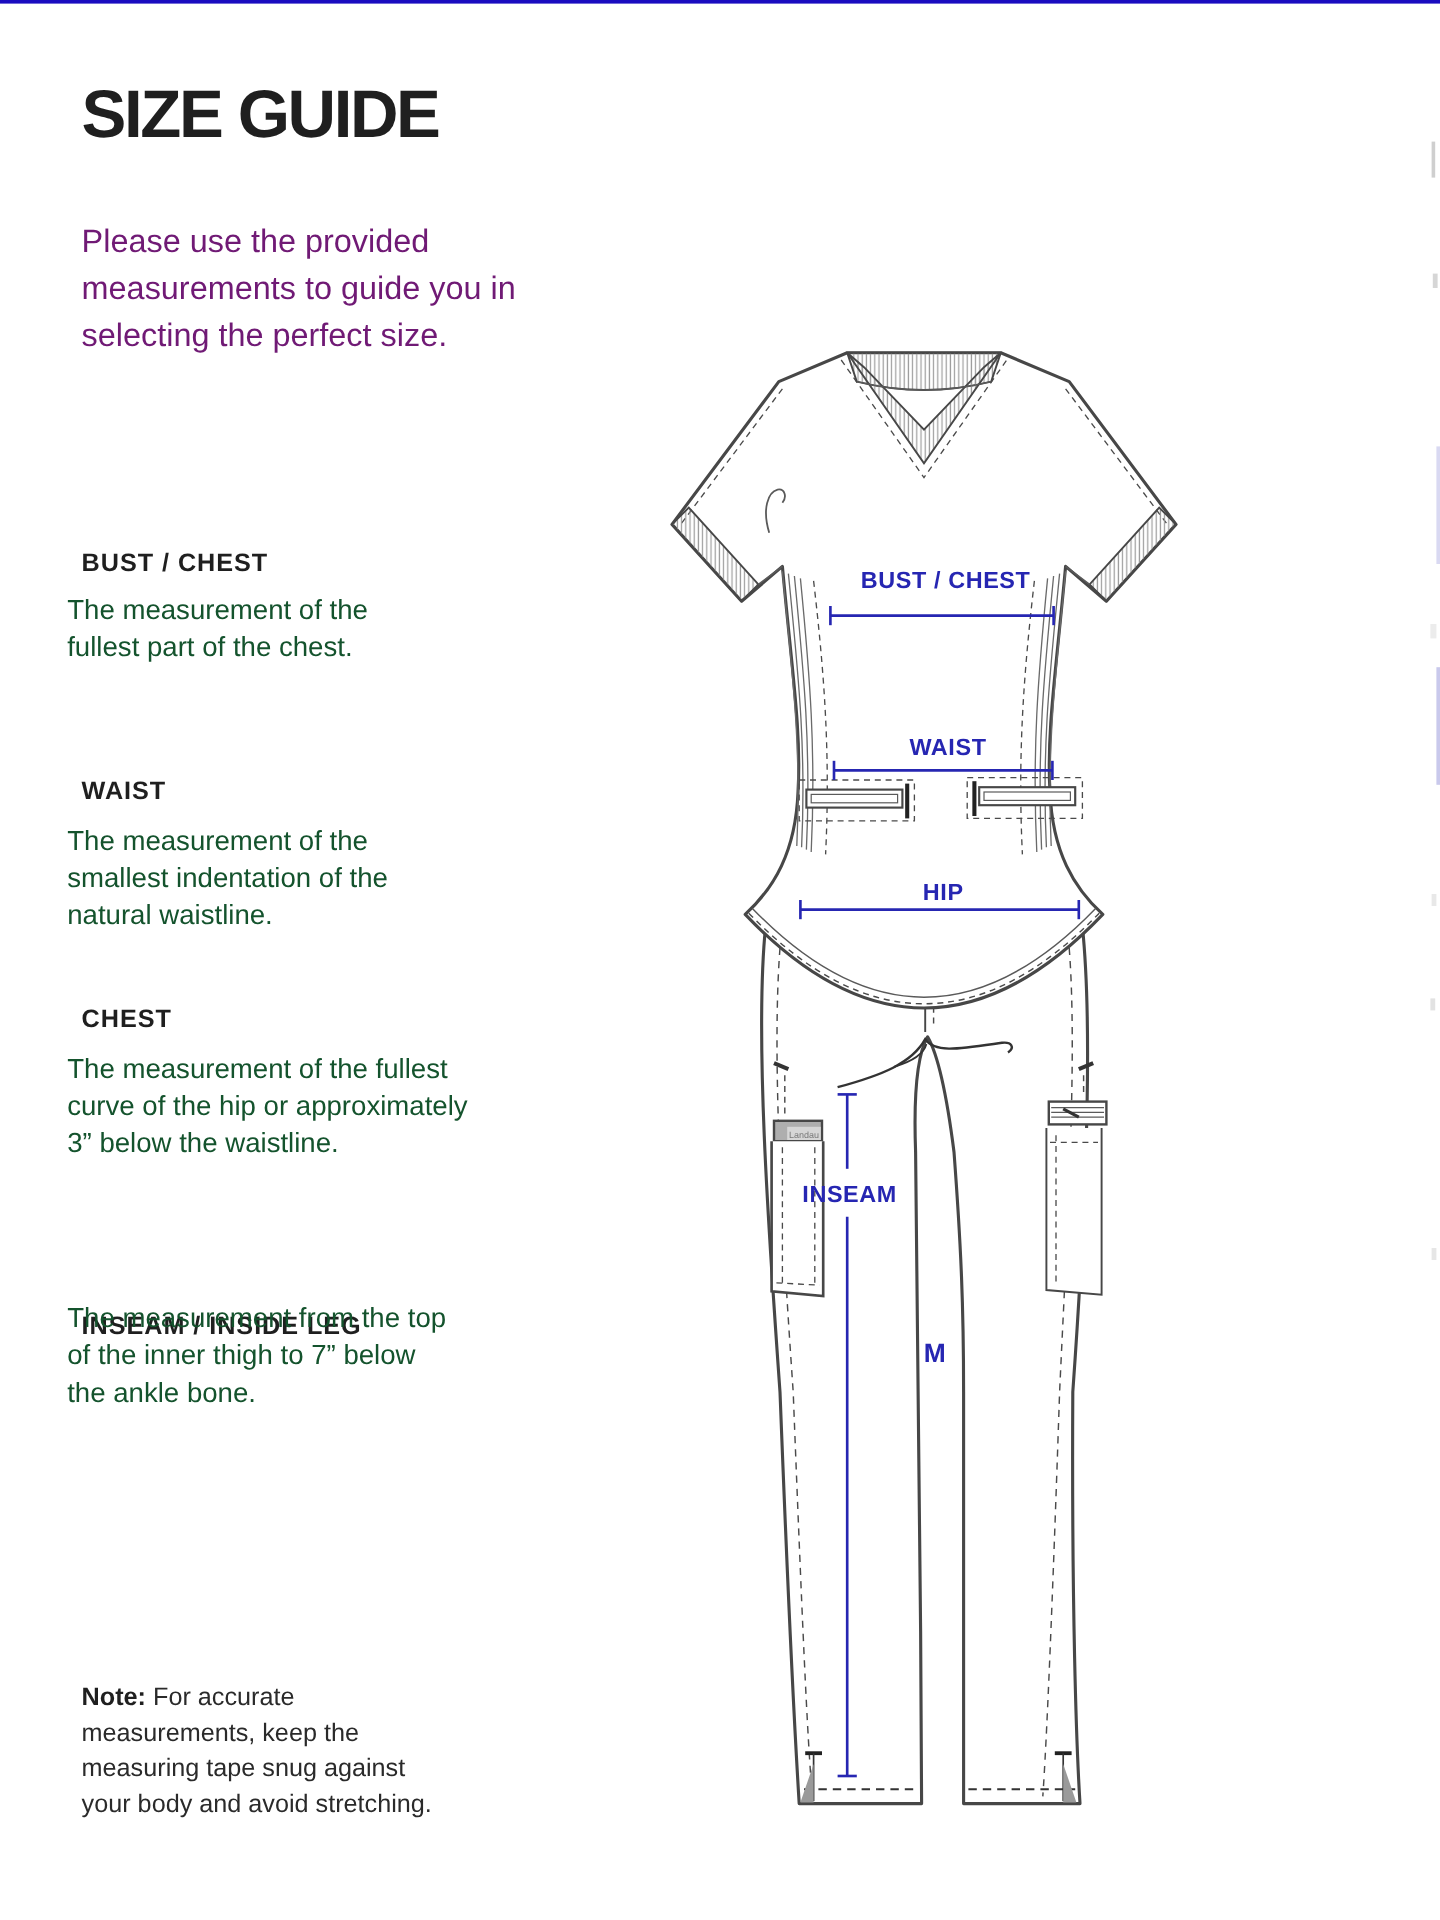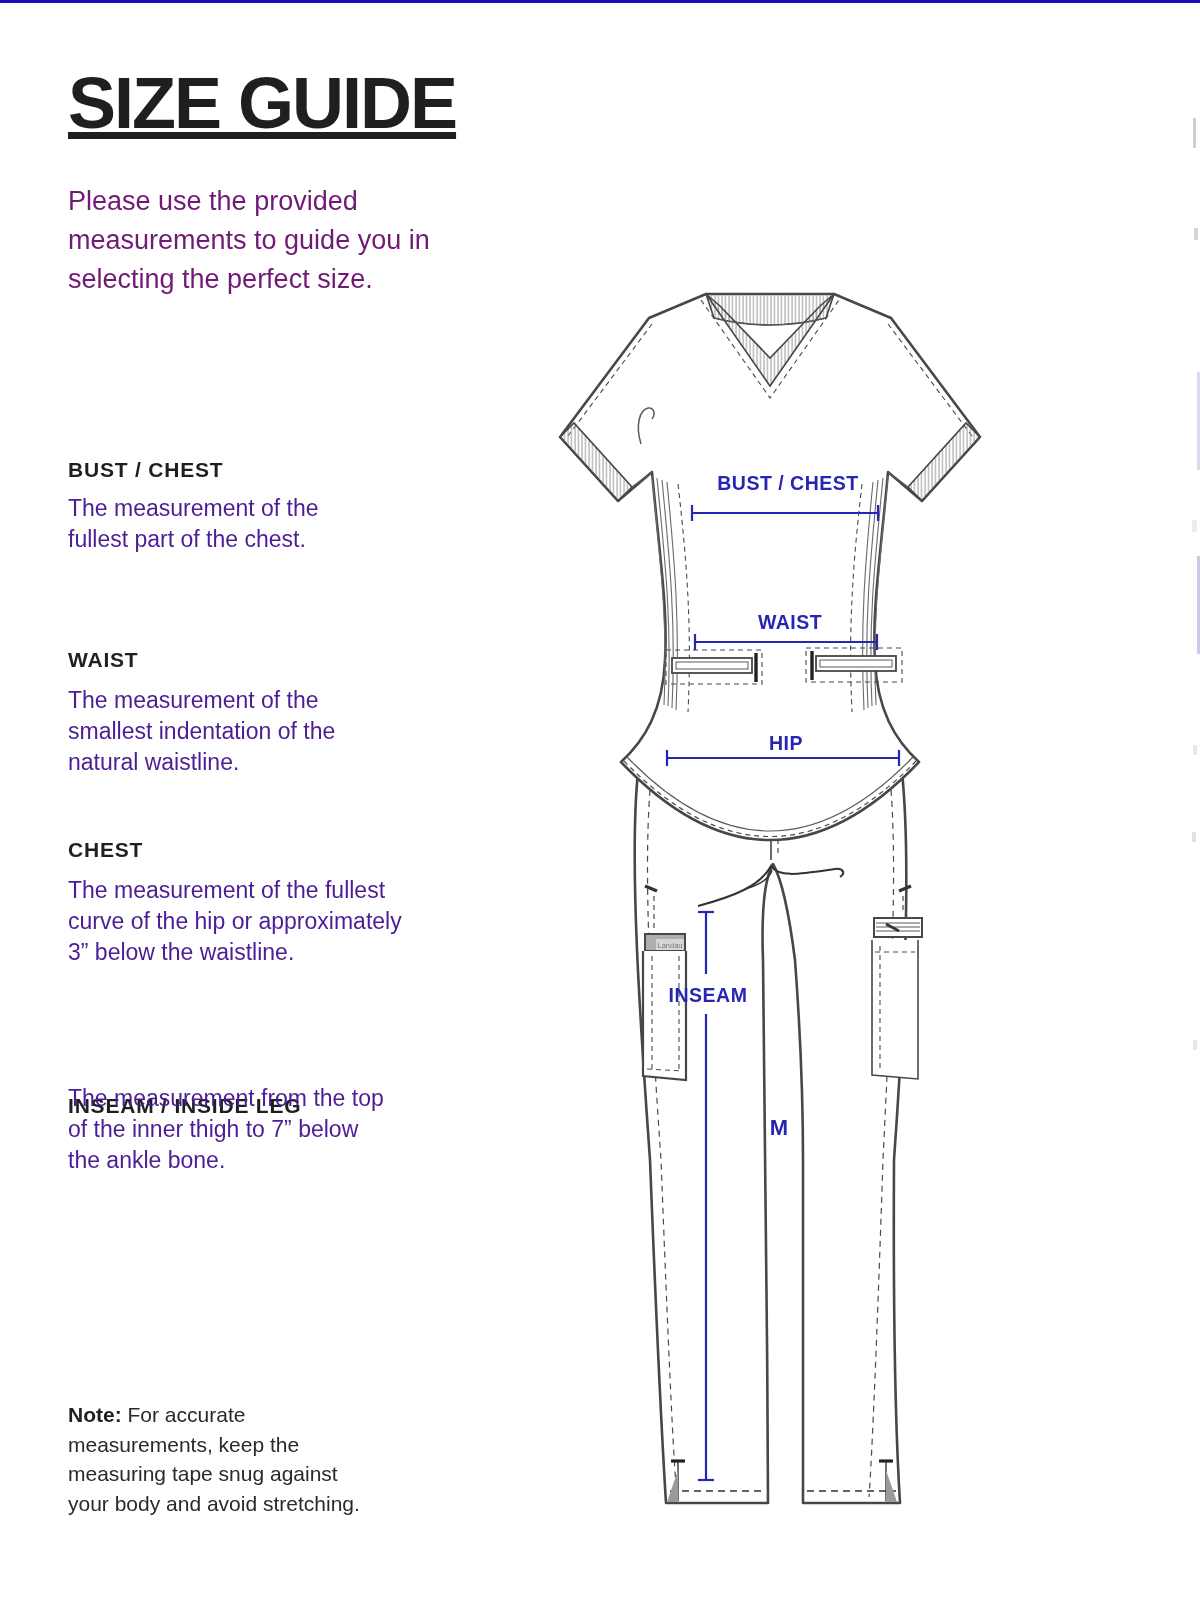--- a/index.html
+++ b/index.html
@@ -1,23 +1,23 @@
 <!DOCTYPE html>
 <html><head>
 <meta charset="utf-8">
 <style>
   html,body{margin:0;padding:0;background:#ffffff;}
   body{width:1200px;height:1600px;position:relative;overflow:hidden;
        font-family:"Liberation Sans", sans-serif;color:#262626;}
   .abs{position:absolute;}
   #top-border{left:0;top:0;width:1200px;height:3px;background:#1a0cc0;}
-  #page-title{left:68px;top:62px;font-size:72px;font-weight:800;letter-spacing:-2px;color:#1f1f1f;white-space:nowrap;text-decoration:underline;}
+  #page-title{left:68px;top:62px;font-size:56px;font-weight:800;letter-spacing:-2px;color:#1f1f1f;white-space:nowrap;}
   #intro{left:68px;top:182px;width:470px;font-size:27px;line-height:39px;white-space:pre-line;color:#701a75;}
   .sec-head{left:68px;font-size:21px;font-weight:700;letter-spacing:0.8px;color:#1f1f1f;white-space:nowrap;}
-  .sec-body{left:68px;width:420px;font-size:23px;line-height:31px;white-space:pre-line;color:#4c1d95;}
+  .sec-body{left:56px;width:420px;font-size:23px;line-height:31px;white-space:pre-line;color:#14532d;}
   #note{left:68px;top:1400px;width:360px;font-size:21px;line-height:29.5px;white-space:pre-line;color:#2a2a2a;}
   #note b{font-weight:700;color:#1f1f1f;margin-top:32px;}
   #diagram-svg{left:0;top:0;}
   .edge-artifact{background:#dcdcdc;}
   svg text{font-family:"Liberation Sans", sans-serif;}
 </style>
 </head>
 <body>
 
 <div id="top-border" class="abs"></div>

